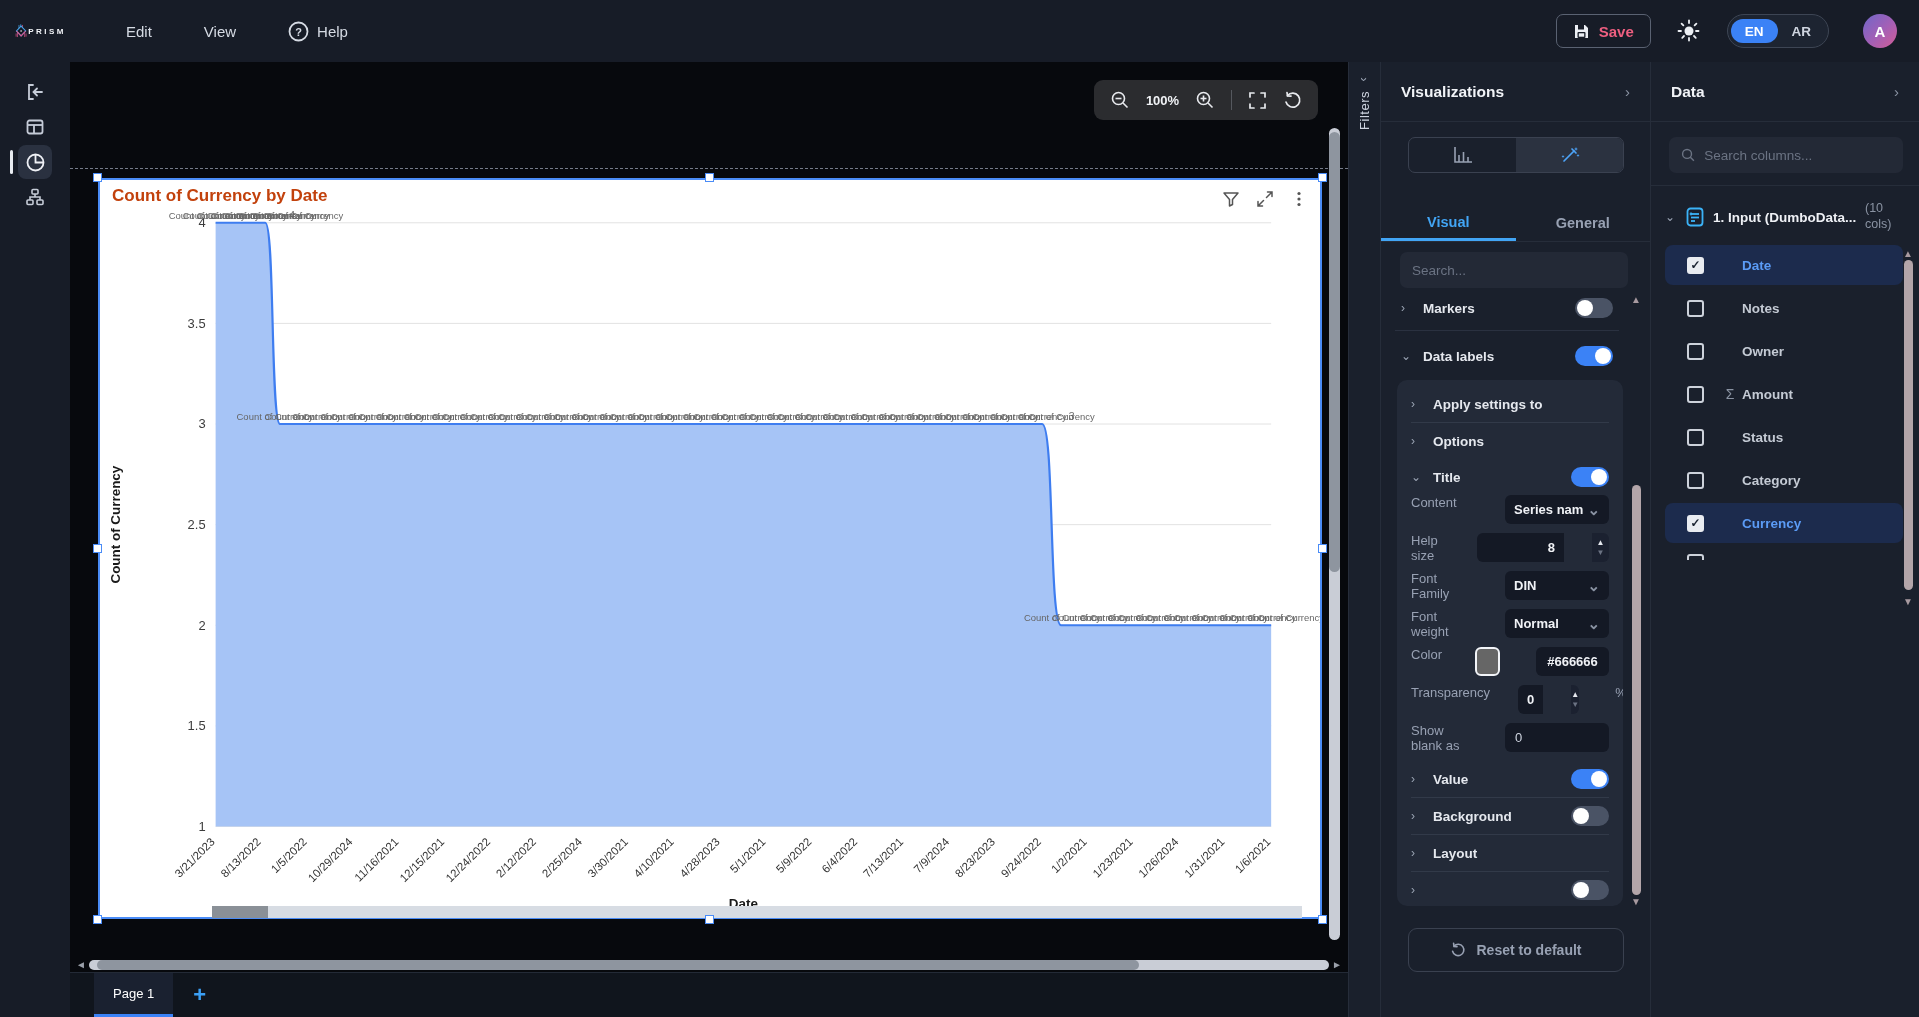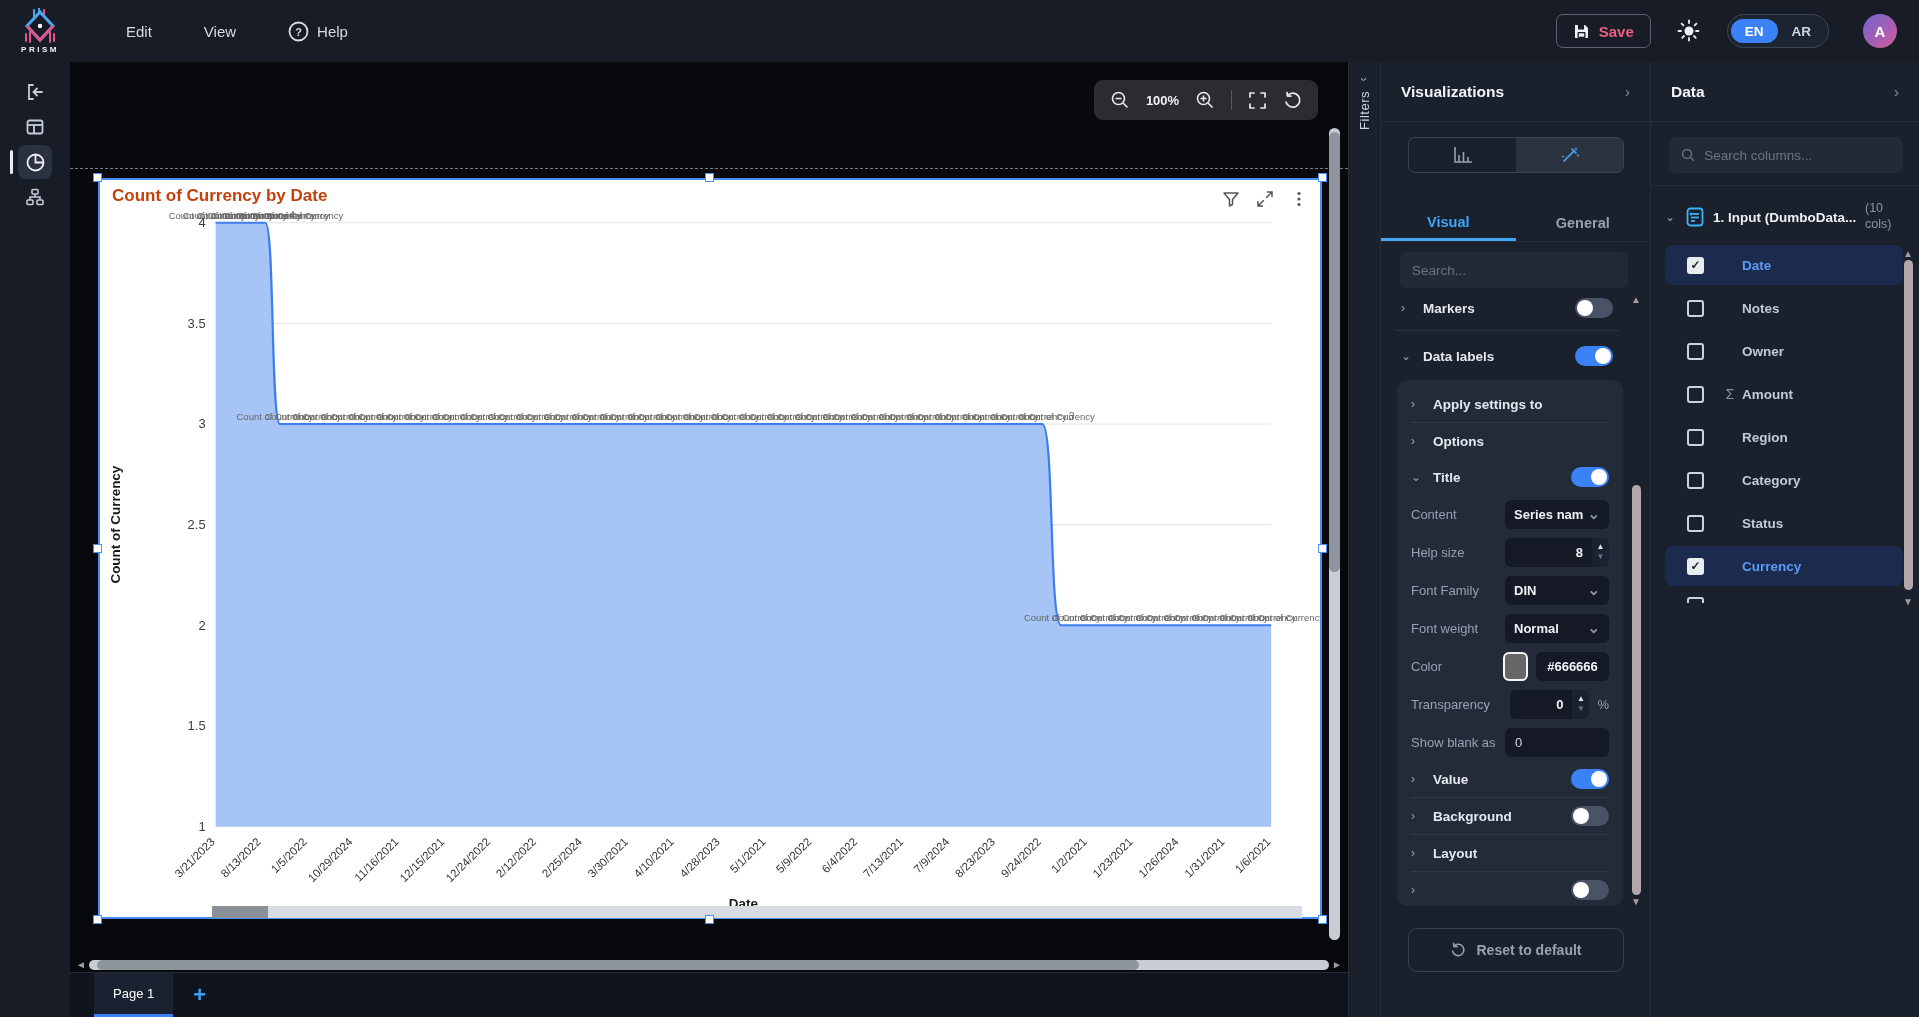--- a/index.html
+++ b/index.html
@@ -2,21 +2,21 @@
 <html><head>
 <meta charset="utf-8">
 <style>
   * { margin:0; padding:0; box-sizing:border-box; }
   html,body { width:1919px; height:1017px; overflow:hidden; background:#171c27;
     font-family:"Liberation Sans", sans-serif; }
   .app { width:1919px; height:1017px; position:relative; }
 
   
   .topbar { height:62px; background:#171c27; display:flex; align-items:center; padding:0 22px 0 14px; position:relative; z-index:5; }
-  .logo { width:52px; display:flex; flex-direction:column; align-items:center; margin-right:34px; }
+  .logo { width:52px; display:flex; flex-direction:row; align-items:center; margin-right:34px; }
   .logo-word { color:#f2f4f8; font-size:8px; font-weight:bold; letter-spacing:2.5px; margin-top:1px; }
   .menu-item { color:#d6dbe4; font-size:15px; margin:0 26px; cursor:default; display:flex; align-items:center; gap:8px; }
   .spacer { flex:1; }
   .save-btn { display:flex; align-items:center; gap:9px; border:1px solid #5a6272; border-radius:7px; height:34px; padding:0 16px; background:transparent; }
   .save-label { color:#ee5f80; font-size:15px; font-weight:bold; }
   .sun { margin:0 26px; display:flex; }
   .lang-pill { display:flex; align-items:center; border:1px solid #3d4554; background:#1d2431; border-radius:18px; height:34px; padding:3px; }
   .lang-en { background:#3b82f6; color:#fff; border-radius:15px; height:24px; padding:0 14px; display:flex; align-items:center; font-weight:bold; font-size:13.5px; }
   .lang-ar { color:#cfd5e0; font-weight:bold; font-size:13.5px; padding:0 14px; }
   .avatar { width:34px; height:34px; border-radius:50%; margin-left:34px; display:flex; align-items:center; justify-content:center;
@@ -95,21 +95,21 @@
   .toggle .knob { position:absolute; top:2px; width:16px; height:16px; border-radius:50%; background:#fff; }
   .toggle.on .knob { right:2px; } .toggle.off .knob { left:2px; }
 
   .row-markers { position:absolute; left:14px; top:230px; width:224px; height:32px; }
   .listdiv { position:absolute; left:14px; top:268px; width:224px; border-top:1px solid #2a3140; }
   .row-dlabels { position:absolute; left:14px; top:278px; width:224px; height:32px; }
 
   .card { position:absolute; left:16px; top:318px; width:226px; height:526px; background:#232a38; border-radius:10px; padding:6px 12px 0 12px; overflow:hidden; }
   .card .sec-row { height:36px; padding:0 2px; }
   .card .divi { border-top:1px solid #323a49; margin:0 2px; }
-  .set-row { display:flex; align-items:center; height:38px; padding:0 2px; }
+  .set-row { display:flex; align-items:flex-start; height:38px; padding:0 2px;gap:28px; }
   .set-label { color:#98a1b3; font-size:13px; flex:1; }
   .ctrl-select { width:104px; height:29px; background:#141925; border-radius:6px; display:flex; align-items:center; padding:0 9px; color:#f0f2f6; font-size:13px; font-weight:bold; }
   .ctrl-select .val { flex:1; white-space:nowrap; overflow:hidden; }
   .numbox { height:29px; background:#141925; border-radius:6px 0 0 6px; display:flex; align-items:center; justify-content:flex-end; padding:0 9px; color:#f0f2f6; font-size:13px; font-weight:bold; }
   .spin { width:17px; height:29px; background:#1b2130; border-radius:0 6px 6px 0; display:flex; flex-direction:column; align-items:center; justify-content:center; gap:2px; }
   .spin .up { color:#e5e8ee; font-size:8px; line-height:1; } .spin .dn { color:#6b7383; font-size:8px; line-height:1; }
   .pct { color:#98a1b3; font-size:13px; margin-left:8px; }
   .swatch { width:25px; height:29px; border:2px solid #f2f4f8; border-radius:6px; background:#666666; margin-right:8px; }
   .hexbox { width:73px; height:29px; background:#141925; border-radius:6px; display:flex; align-items:center; justify-content:center; color:#f0f2f6; font-size:13px; font-weight:bold; }
   .txtbox { width:104px; height:29px; background:#141925; border-radius:6px; display:flex; align-items:center; padding:0 10px; color:#cfd5e0; font-size:13px; }
@@ -632,32 +632,27 @@
           <span class="field-label">Owner</span>
         </div>
         <div class="field-row">
           <span class="cb"></span>
           <span class="sigma">Σ</span>
           <span class="field-label">Amount</span>
         </div>
         <div class="field-row">
           <span class="cb"></span>
           <span class="sigma"></span>
-          <span class="field-label">Region</span>
+          <span class="field-label">Status</span>
         </div>
         <div class="field-row">
           <span class="cb"></span>
           <span class="sigma"></span>
           <span class="field-label">Category</span>
         </div>
-        <div class="field-row">
-          <span class="cb"></span>
-          <span class="sigma"></span>
-          <span class="field-label">Status</span>
-        </div>
         <div class="field-row selected">
           <span class="cb checked">✓</span>
           <span class="sigma"></span>
           <span class="field-label">Currency</span>
         </div>
         <div class="field-row" style="height:14px;overflow:hidden;align-items:flex-start;padding-top:8px;">
           <span class="cb"></span>
         </div>
       </div>
 

